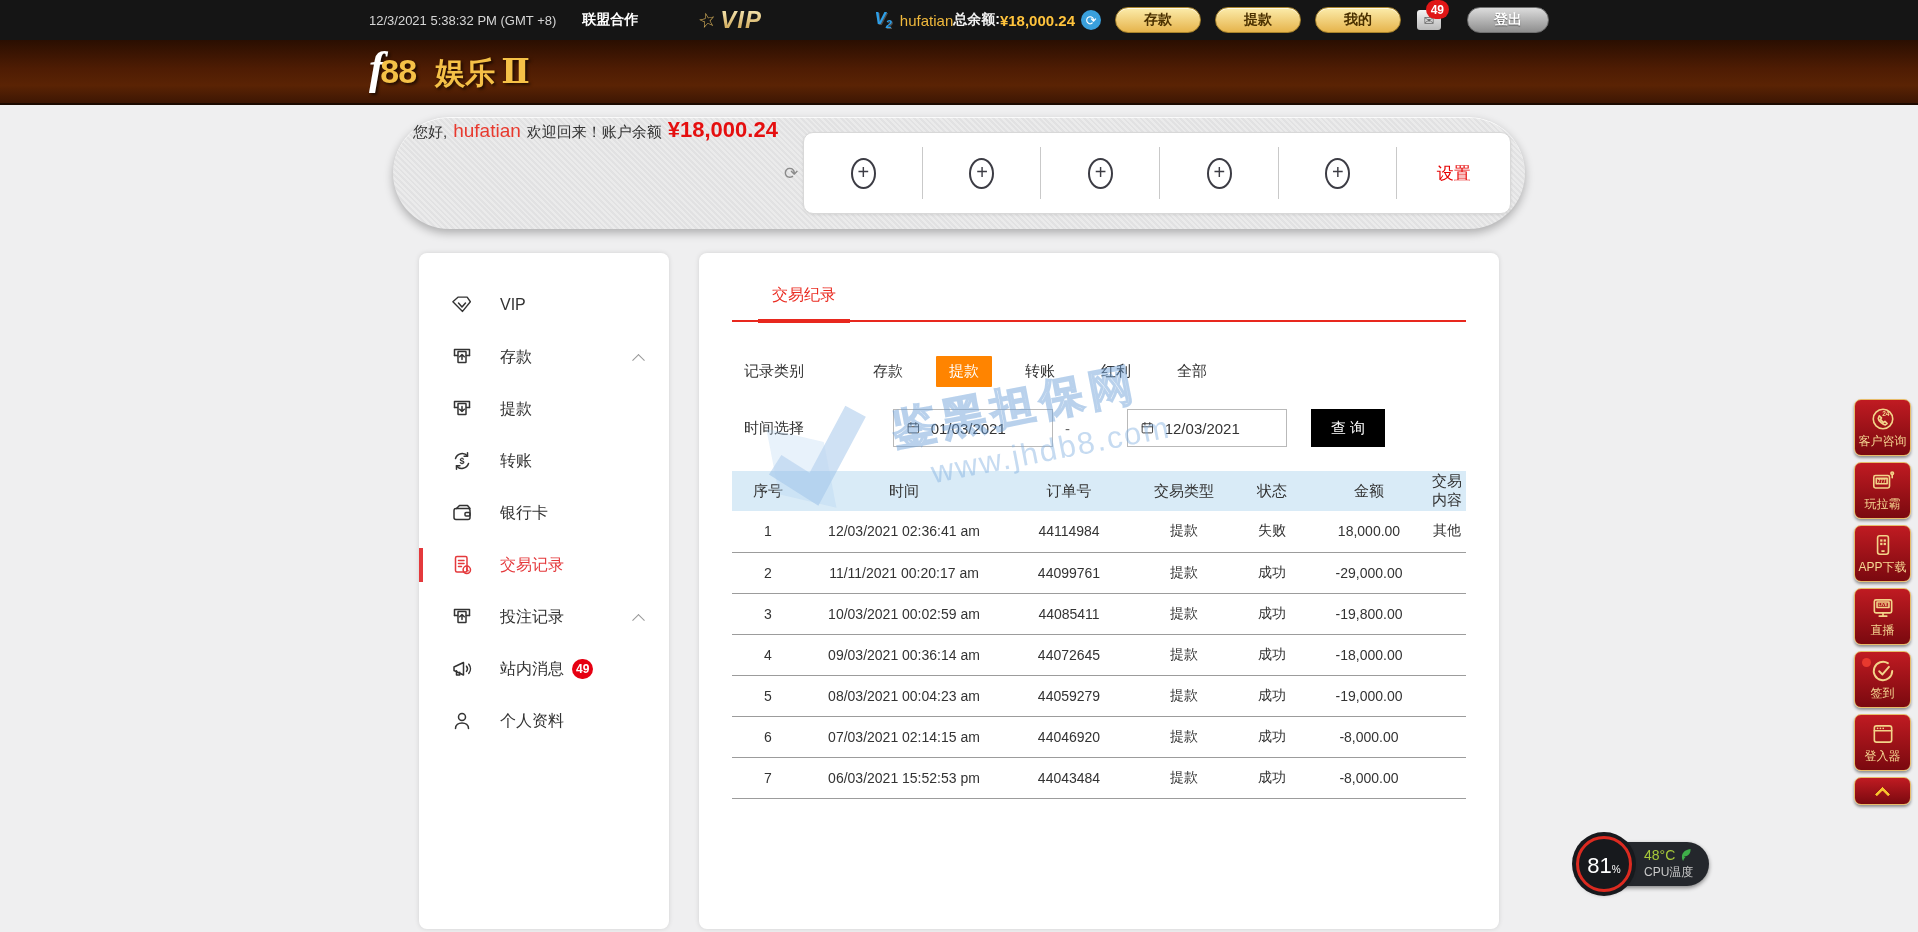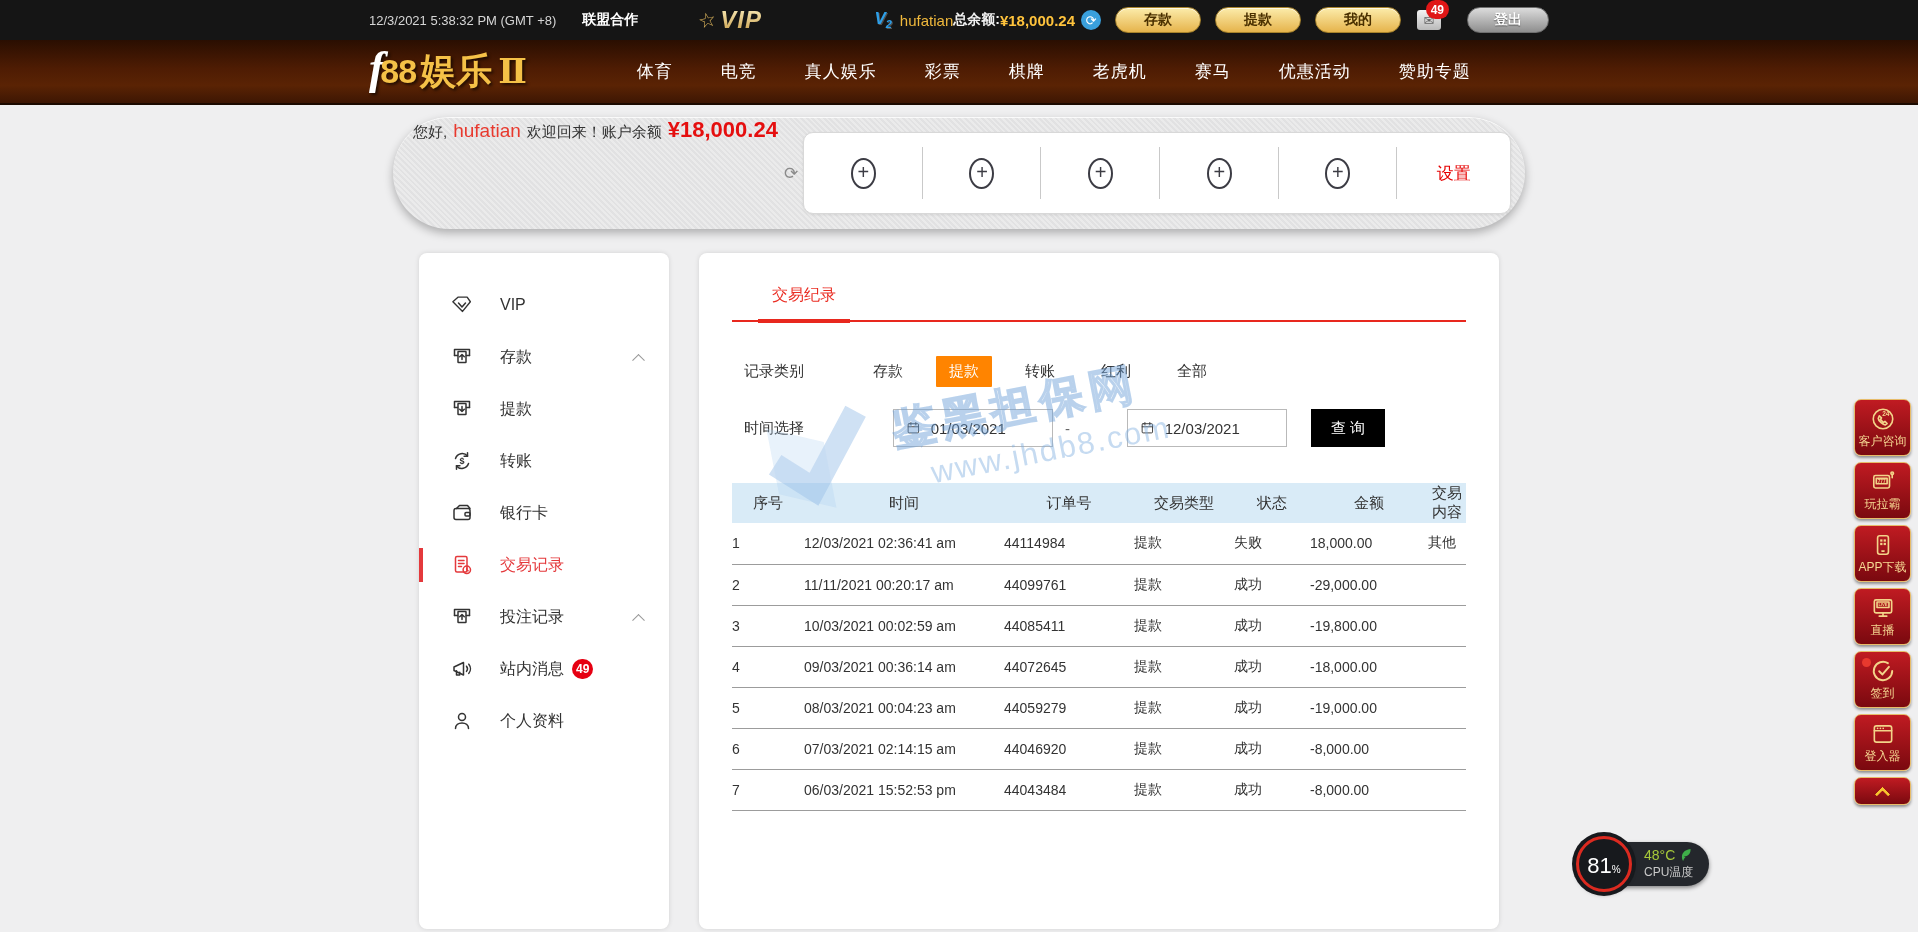--- a/index.html
+++ b/index.html
@@ -41,21 +41,21 @@
     display:flex; align-items:center; justify-content:center; cursor:pointer; text-shadow:0 1px 1px rgba(0,0,0,.5); }
   
   .navbar { height:65px; background:linear-gradient(180deg,#2a0e01 0%,#4e1c03 45%,#5a2304 72%,#3d1603 100%);
     border-bottom:2px solid #1c0a00; }
   .nav-inner { width:1180px; margin:0 auto; height:100%; display:flex; align-items:center; }
   .logo { display:flex; align-items:baseline; cursor:pointer; }
   .logo-f { font-family:"Liberation Serif","DejaVu Serif",serif; font-style:italic; font-weight:bold;
     font-size:46px; color:#fff; line-height:.8; margin-right:-4px; text-shadow:2px 2px 3px rgba(0,0,0,.6); }
   .logo-num,.logo-txt,.logo-ii { color:#f5c147; font-weight:bold; text-shadow:2px 2px 3px rgba(0,0,0,.6); }
   .logo-num { font-size:34px; letter-spacing:-1px; }
-  .logo-txt { font-size:36px; margin-left:4px; }
+  .logo-txt { font-size:30px; margin-left:19px; }
   .logo-ii { font-family:"Liberation Serif","DejaVu Serif",serif; font-size:34px; margin-left:6px; }
   .nav-items { display:flex; margin-left:86px; }
   .nav-item { color:#fff; font-size:17px; padding:0 24px; letter-spacing:1px; cursor:pointer; white-space:nowrap; }
   
   .hero { width:1132px; height:112px; margin:12px auto 0; position:relative; border-radius:56px;
     background:#e5e5e6;
     background-image:repeating-linear-gradient(45deg, rgba(255,255,255,.22) 0 2px, rgba(0,0,0,.015) 2px 4px);
     box-shadow:0 4px 10px rgba(0,0,0,.28), inset 0 1px 0 rgba(255,255,255,.8); }
   .hero-left { position:absolute; left:20px; top:0; bottom:0; display:flex; flex-direction:row;
     justify-content:center; gap:15px; }
@@ -107,21 +107,21 @@
   .f-item.active { background:#ff8400; color:#fff; }
   .date-row { margin-top:22px; display:flex; align-items:center; font-size:15px; padding-left:12px; }
   .date-label { margin-right:44px; }
   .date-box { width:160px; height:38px; border:1px solid #b9b9b9; background:#fff; display:flex;
     align-items:center; gap:10px; padding:0 12px;margin-left:45px; }
   .date-box input { border:none; outline:none; width:100%; font-size:15px; color:#333;
     font-family:inherit; background:transparent; }
   .date-dash { margin:0 12px; color:#666; }
   .search-btn { margin-left:24px; width:74px; height:38px; background:#000000; color:#fff; border:none;
     font-size:15px; cursor:pointer; font-family:inherit; }
-  table.records { margin-top:36px; width:100%; border-collapse:collapse; }
+  table.records { margin-top:24px; width:100%; border-collapse:collapse; text-align:center; }
   table.records th { background:#d9ebf7; height:40px; font-weight:normal; font-size:15px; color:#333; }
   table.records td { height:41px; border-bottom:1px solid #9c9c9c; font-size:14px; color:#333; }
   .t-red { color:#e60012; }
   .t-green { color:#28a428; }
   
   .watermark { position:absolute; left:745px; top:372px; z-index:3; transform:rotate(-11deg);
     display:flex; align-items:center; gap:10px; pointer-events:none; opacity:.55; }
   .wm-text { display:flex; flex-direction:column; gap:2px; }
   .wm-title { font-size:44px; font-weight:bold; letter-spacing:6px; color:rgba(255,255,255,.08);
     -webkit-text-stroke:1.6px rgba(104,158,215,.85); }
@@ -185,31 +185,20 @@
 </div>
 
 <div class="navbar">
   <div class="nav-inner">
     <div class="logo">
       <span class="logo-f">f</span>
         <span class="logo-num">88</span>
         <span class="logo-txt">娱乐</span>
         <span class="logo-ii">Ⅱ</span>
     </div>
-    <div class="nav-items">
-      <span class="nav-item">体育</span>
-      <span class="nav-item">电竞</span>
-      <span class="nav-item">真人娱乐</span>
-      <span class="nav-item">彩票</span>
-      <span class="nav-item">棋牌</span>
-      <span class="nav-item">老虎机</span>
-      <span class="nav-item">赛马</span>
-      <span class="nav-item">优惠活动</span>
-      <span class="nav-item">赞助专题</span>
-    </div>
   </div>
 </div>
 
 <div class="hero">
   <div class="hero-left">
     <div class="welcome-line">
       <span>您好,</span>
       <span class="w-user">hufatian</span>
       <span>欢迎回来！账户余额</span>
       <span class="w-balance">¥18,000.24</span>

